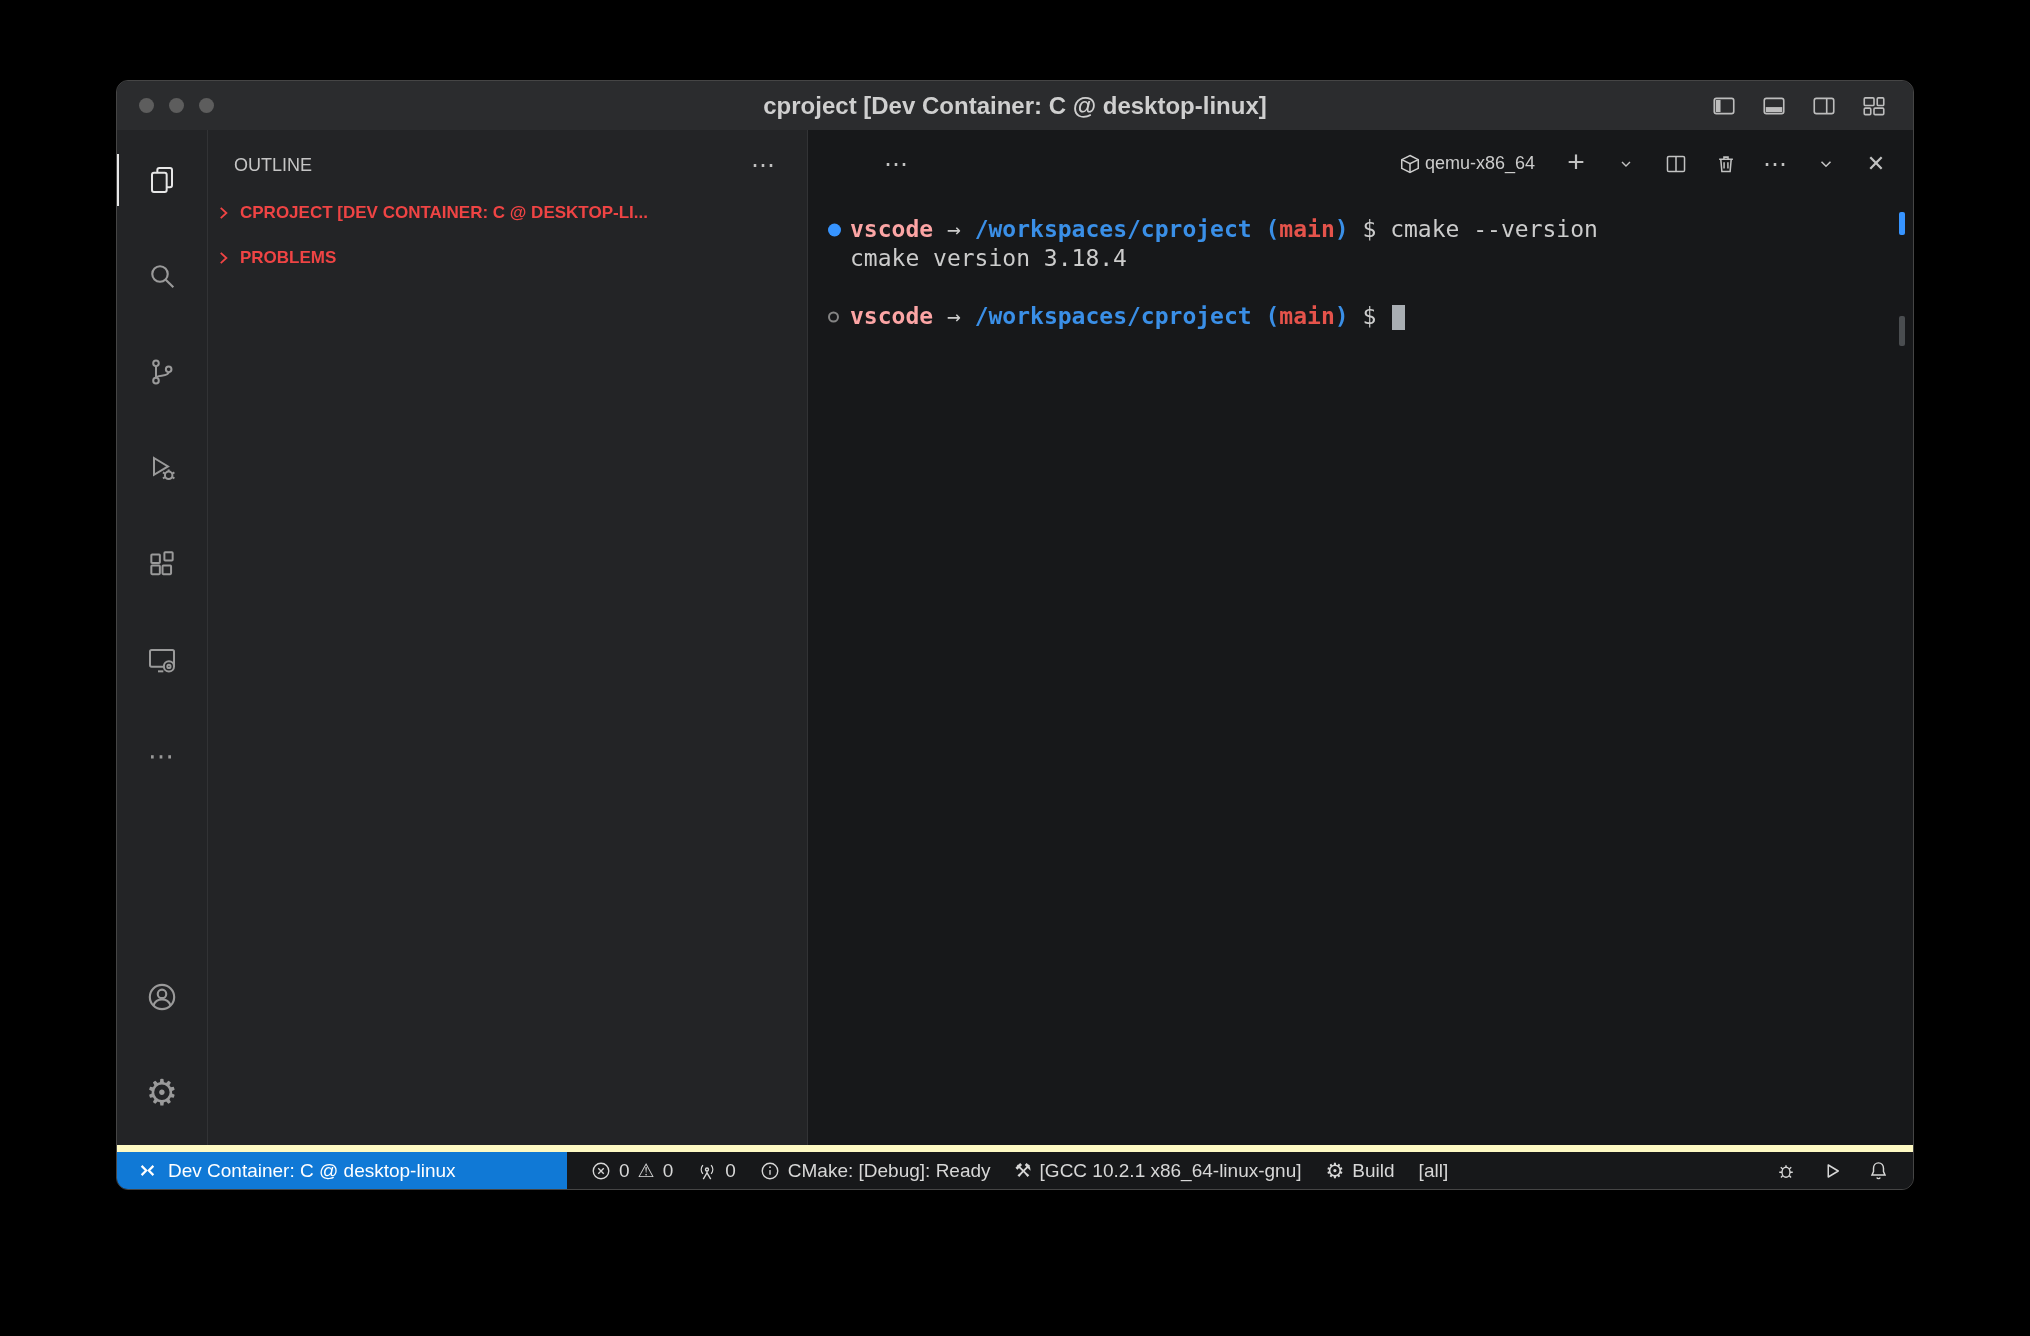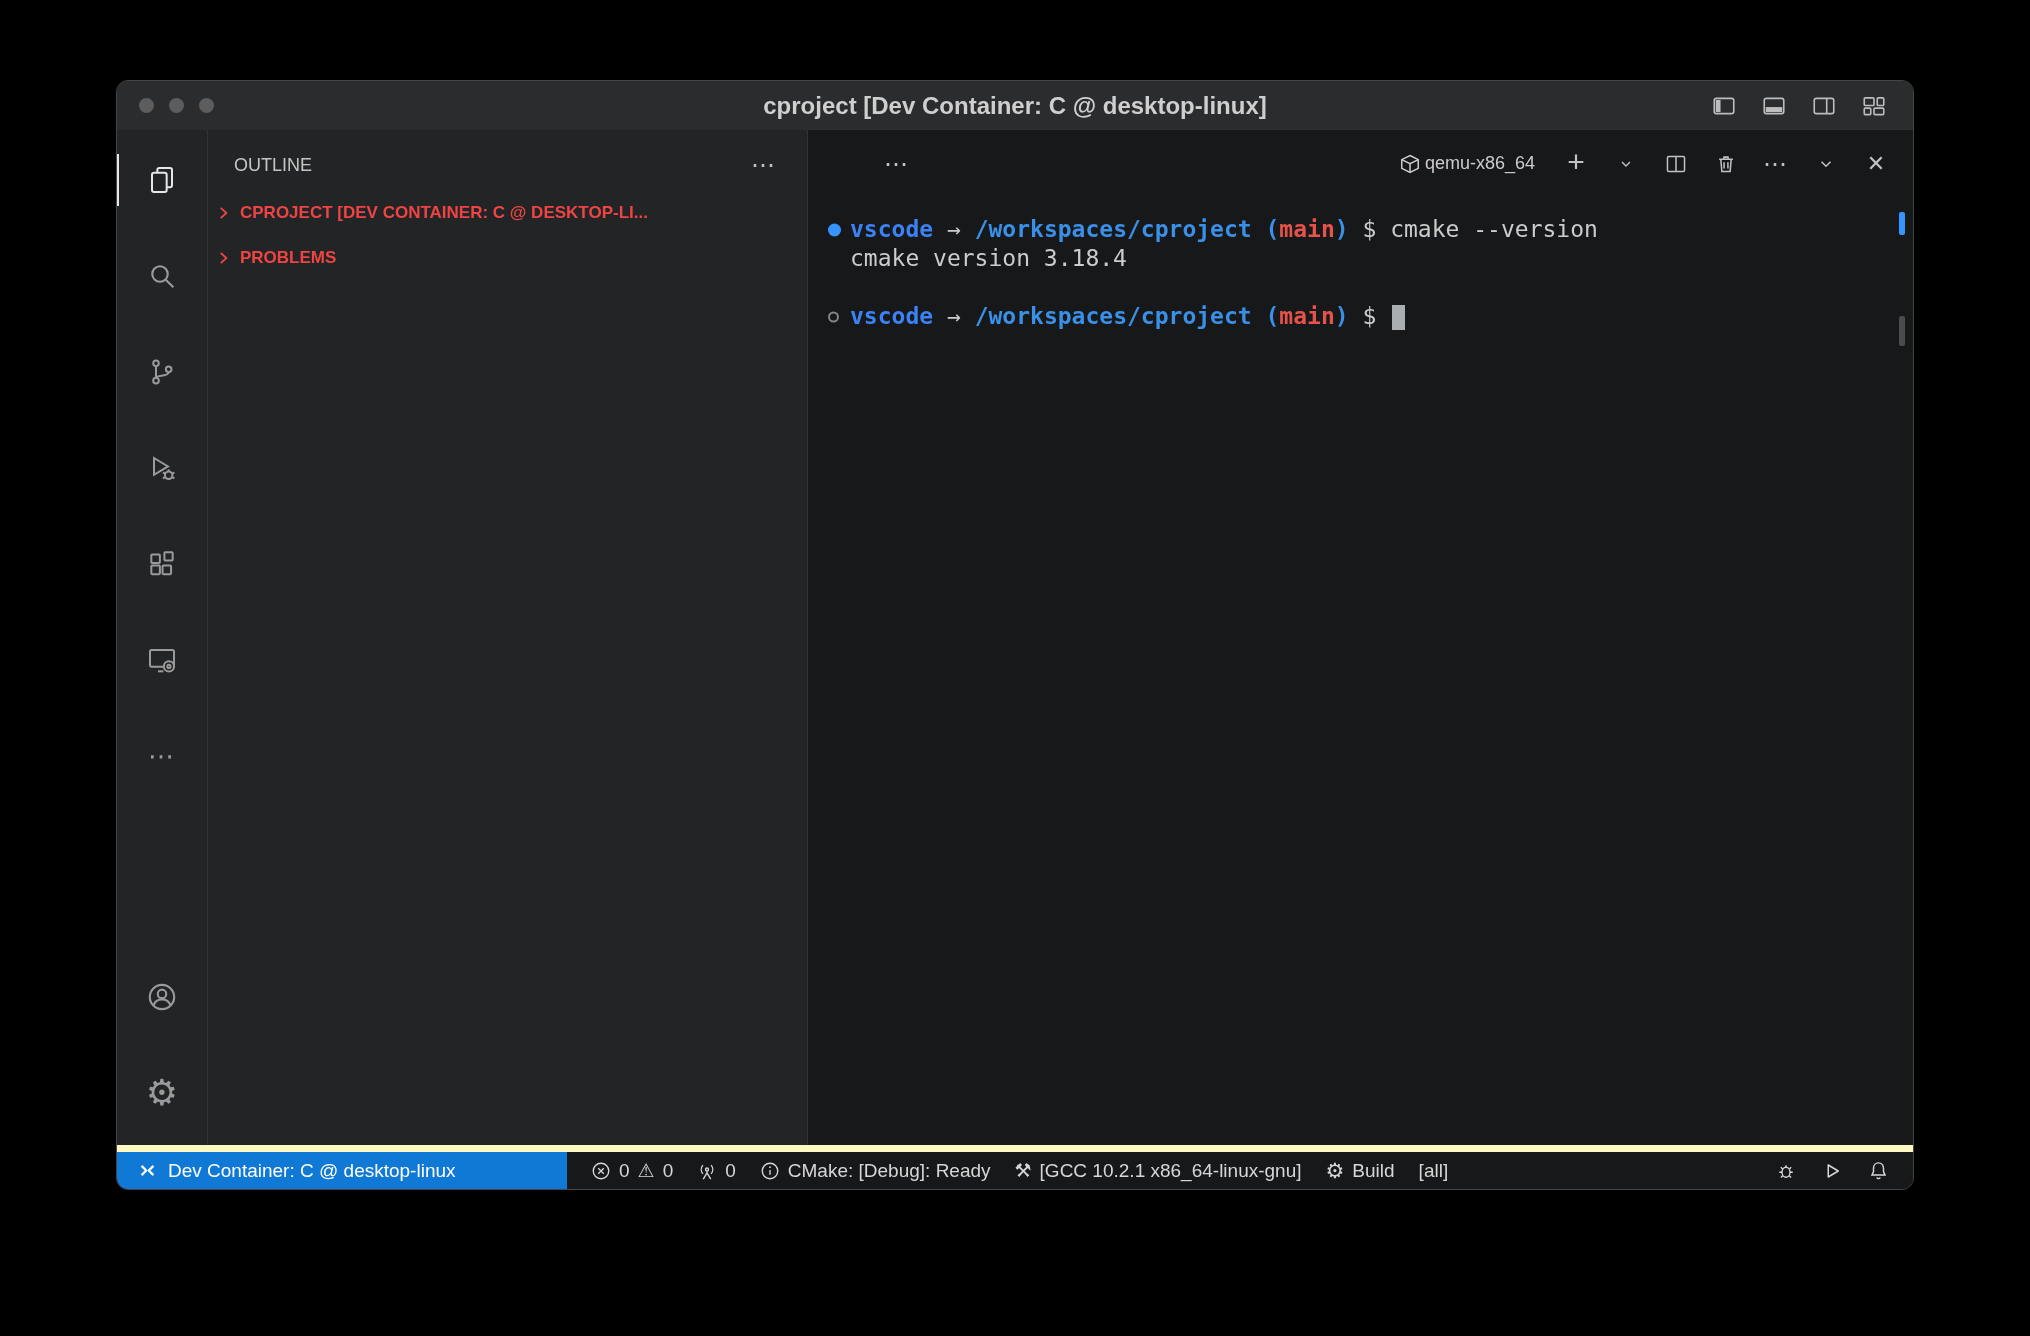--- a/index.html
+++ b/index.html
@@ -51,21 +51,21 @@
   .pa-btn { width:30px; height:30px; display:flex; align-items:center; justify-content:center; }
   .glyph-plus { font-size:30px; font-weight:300; line-height:1; margin-top:-3px; }
   .glyph-close { font-size:22px; line-height:1; }
 
   .panel-body { position:relative; flex:1; padding:18px 30px 0 42px; font-family:"DejaVu Sans Mono", monospace; font-size:23px; line-height:29px; color:#cccccc; overflow:hidden; }
   .trow { position:relative; white-space:nowrap; }
   .trow.blank { min-height:29px; }
   .deco { position:absolute; left:-22px; top:50%; transform:translateY(-50%); width:13px; height:13px; border-radius:50%; }
   .deco.filled { background:#3794ff; }
   .deco.hollow { border:2px solid #848484; width:11px; height:11px; }
-  .t-green { color:#3b82f6; font-weight:bold; }
+  .t-green { color:#fca5a5; font-weight:bold; }
   .t-blue { color:#3a8fe7; font-weight:bold; }
   .t-red { color:#e5534b; font-weight:bold; }
   .t-fg { color:#cccccc; }
   .cursor { display:inline-block; width:13px; height:25px; background:#a9aeb3; vertical-align:middle; margin-left:2px; }
 
   .scroll-deco { position:absolute; right:8px; width:6px; border-radius:2px; }
   .scroll-deco.mark { top:15px; height:23px; background:#3794ff; }
   .scroll-deco.thumb { top:119px; height:30px; background:#4a4d50; }
 
   

